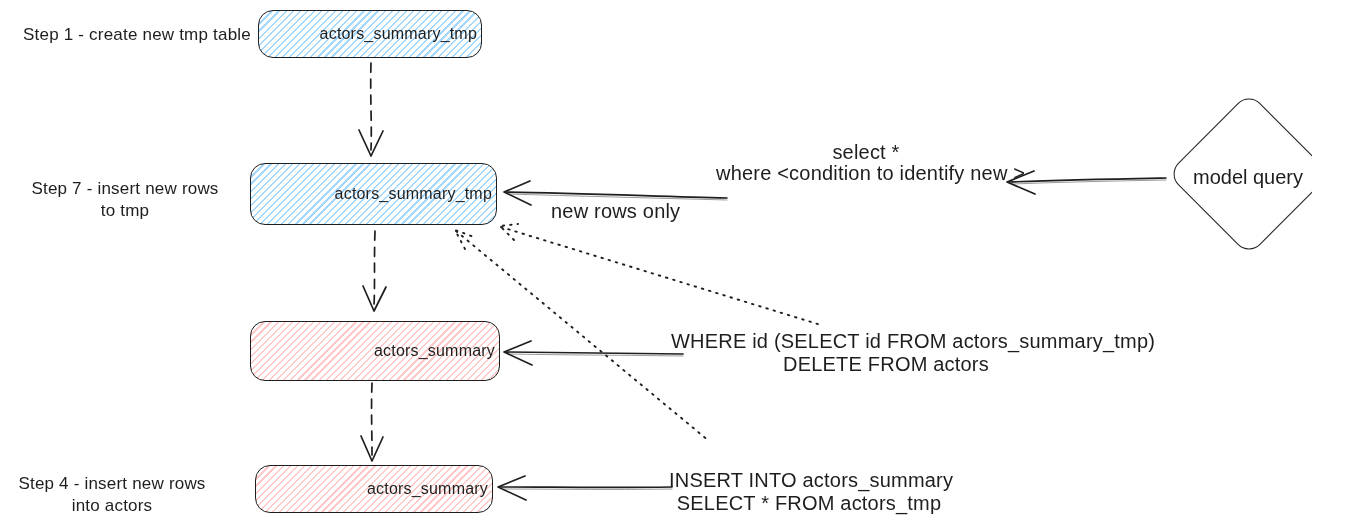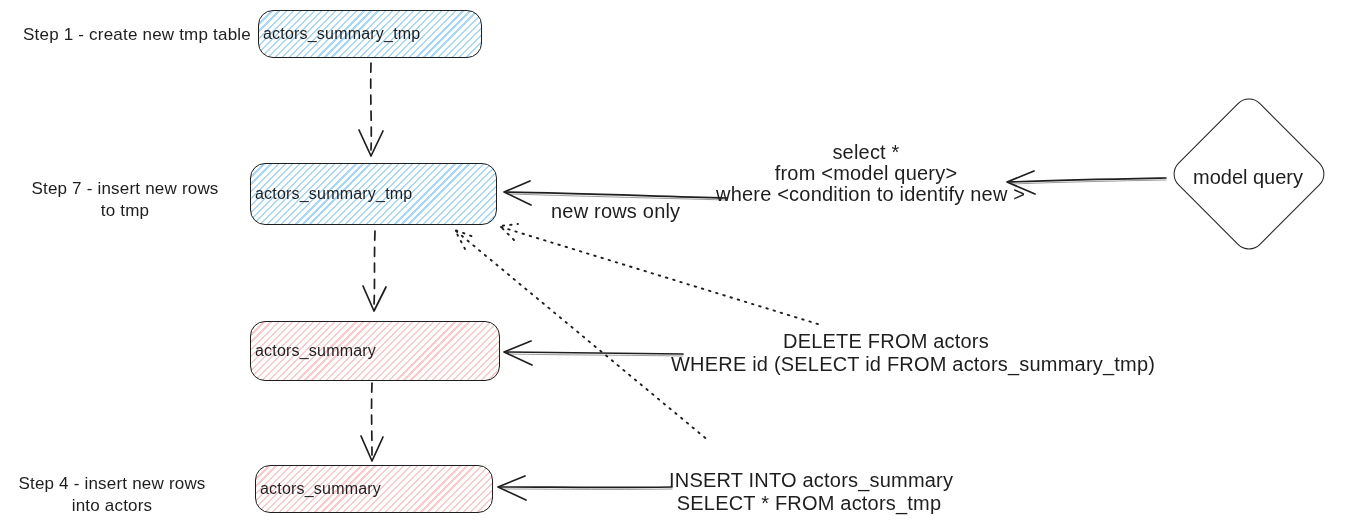--- a/index.html
+++ b/index.html
@@ -3,21 +3,20 @@
 <meta charset="utf-8">
 <style>
   html, body { margin: 0; padding: 0; background: #ffffff; }
   body { font-family: "Liberation Sans", sans-serif; color: #1e1e1e; }
   .canvas {
     position: relative;
     width: 1312px;
     height: 528px;
     background: var(--background, #ffffff);
     overflow: hidden;
-    padding-left: 16px;
   }
   svg.connectors {
     position: absolute;
     inset: 0;
     width: 1345px;
     height: 528px;
     z-index: 1;
   }
   svg.connectors path {
     fill: none;
@@ -28,21 +27,21 @@
   }
   svg.connectors .dash { stroke-dasharray: 9 7; }
   svg.connectors .dot  { stroke-dasharray: 1.5 6; stroke-width: 1.9; }
   svg.connectors .echo { stroke: #9c9c9c; stroke-width: 1; }
 
   .node {
     position: absolute;
     z-index: 2;
     display: flex;
     align-items: center;
-    justify-content: flex-start;
+    justify-content: flex-end;
     border: 1.7px solid var(--stroke, #1e1e1e);
     border-radius: 15px;
     font-size: 16px;
     letter-spacing: 0.2px;
     box-sizing: border-box;
   }
   .hatch-blue {
     background: repeating-linear-gradient(135deg,
       #ffffff 0px, #ffffff 3.4px,
       var(--blue-hatch, #a5d8ff) 3.4px, var(--blue-hatch, #a5d8ff) 5px);
@@ -173,27 +172,26 @@
   <div class="node hatch-red" style="left:255px; top:465px; width:238px; height:48px;">
     <span class="node-text">actors_summary</span>
   </div>
 
   <div class="annotation left" style="left:551px; top:200px;">
     <span>new rows only</span>
   </div>
 
   <div class="annotation" style="left:716px; top:142px; width:300px; line-height:21px;">
     <div>select *</div>
-    <div>from &lt;model query&gt;</div>
     <div>where &lt;condition to identify new &gt;</div>
   </div>
 
   <div class="annotation" style="left:671px; top:330px; width:430px; line-height:23px;">
+    <div>WHERE id (SELECT id FROM actors_summary_tmp)</div>
     <div>DELETE FROM actors</div>
-    <div>WHERE id (SELECT id FROM actors_summary_tmp)</div>
   </div>
 
   <div class="annotation" style="left:669px; top:449px; width:280px; line-height:23px;margin-top:20px;">
     <div>INSERT INTO actors_summary</div>
     <div>SELECT * FROM actors_tmp</div>
   </div>
 
   <div class="diamond"></div>
   <div class="diamond-label">model query</div>
 

